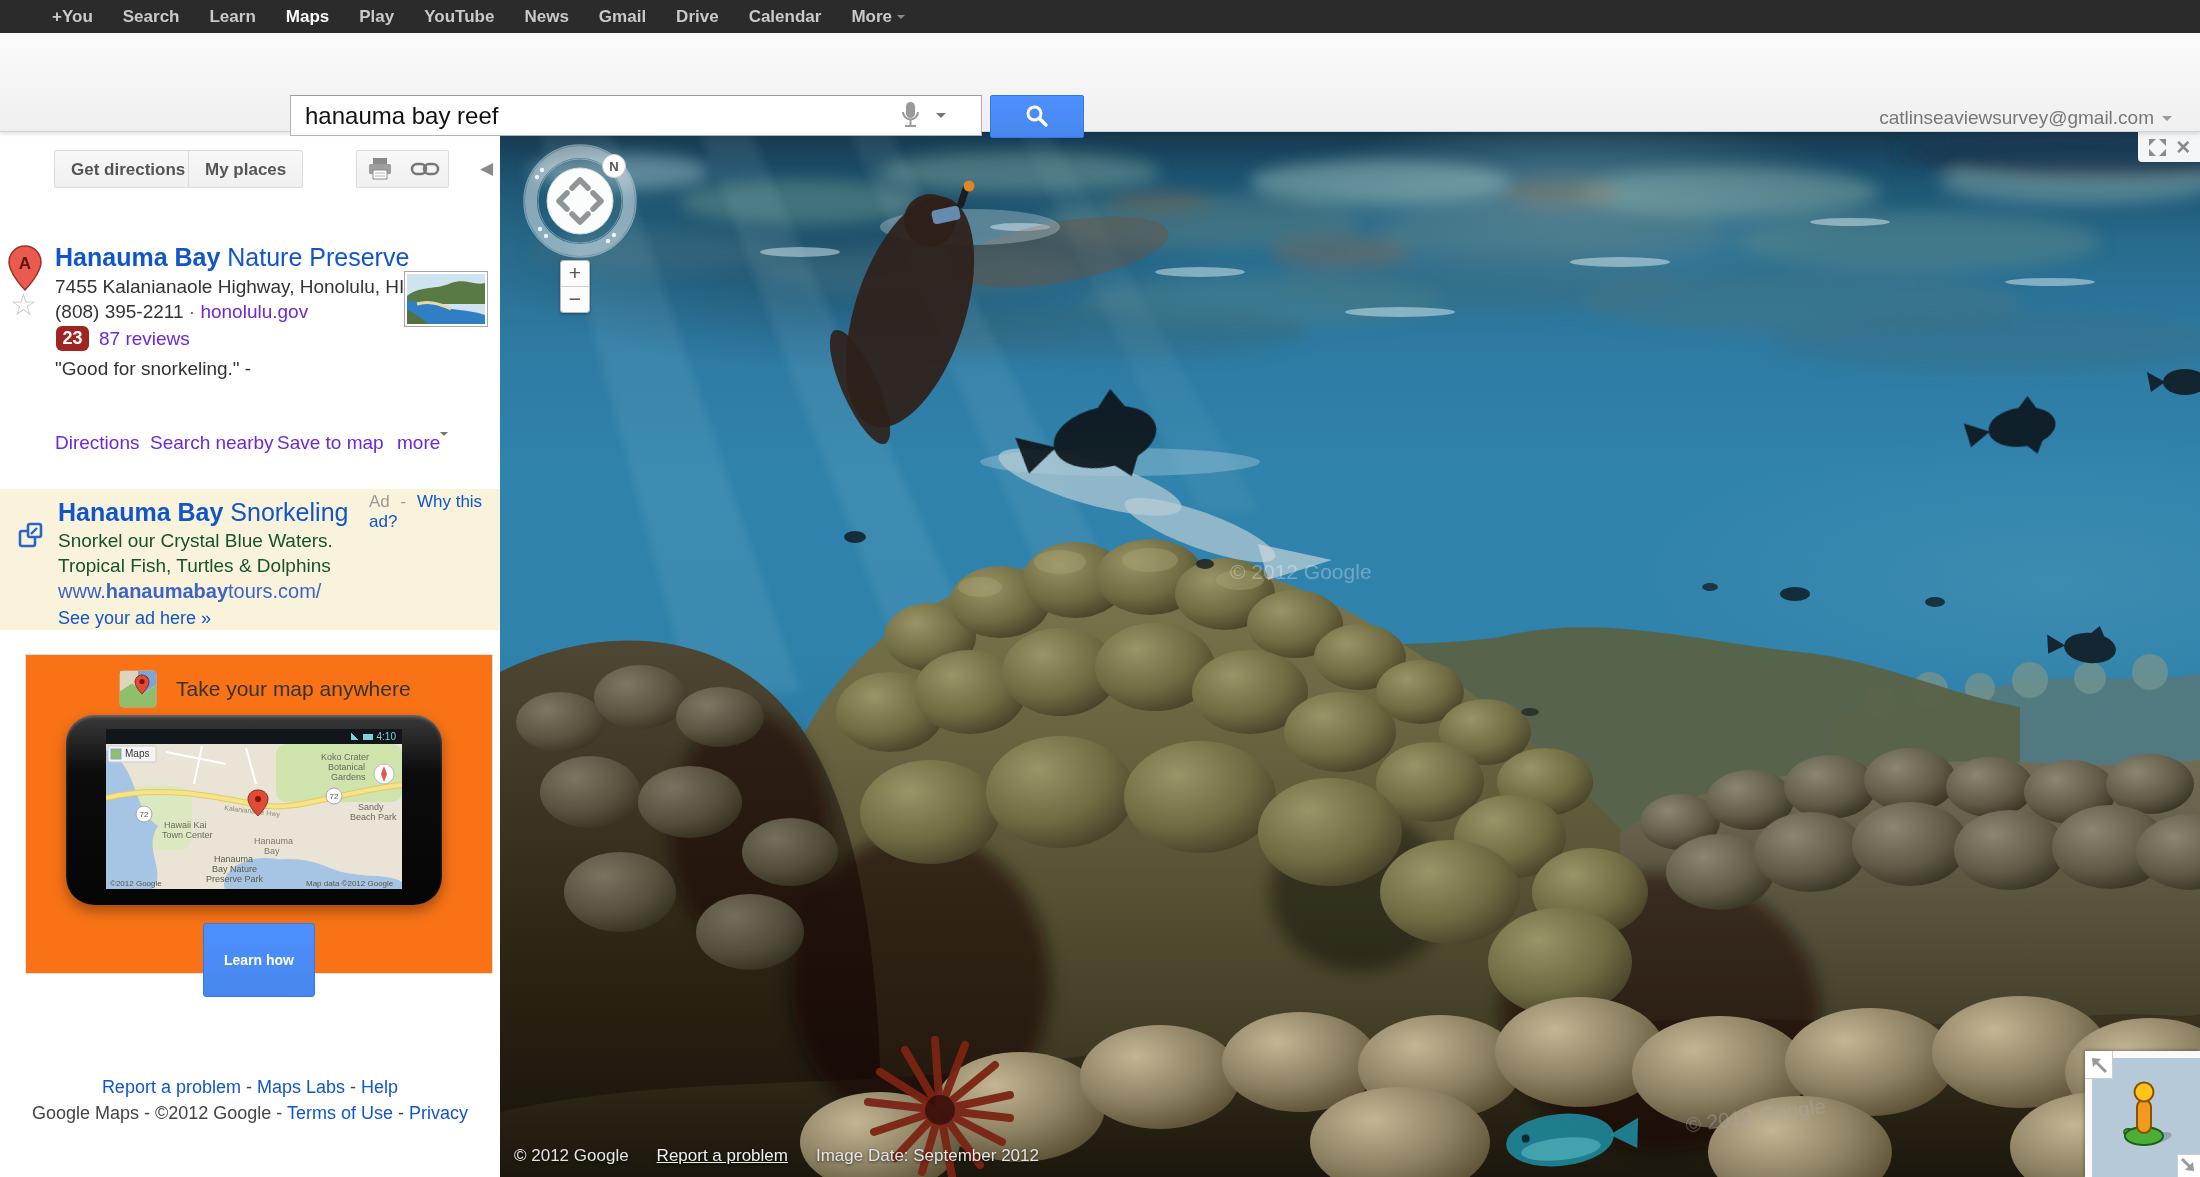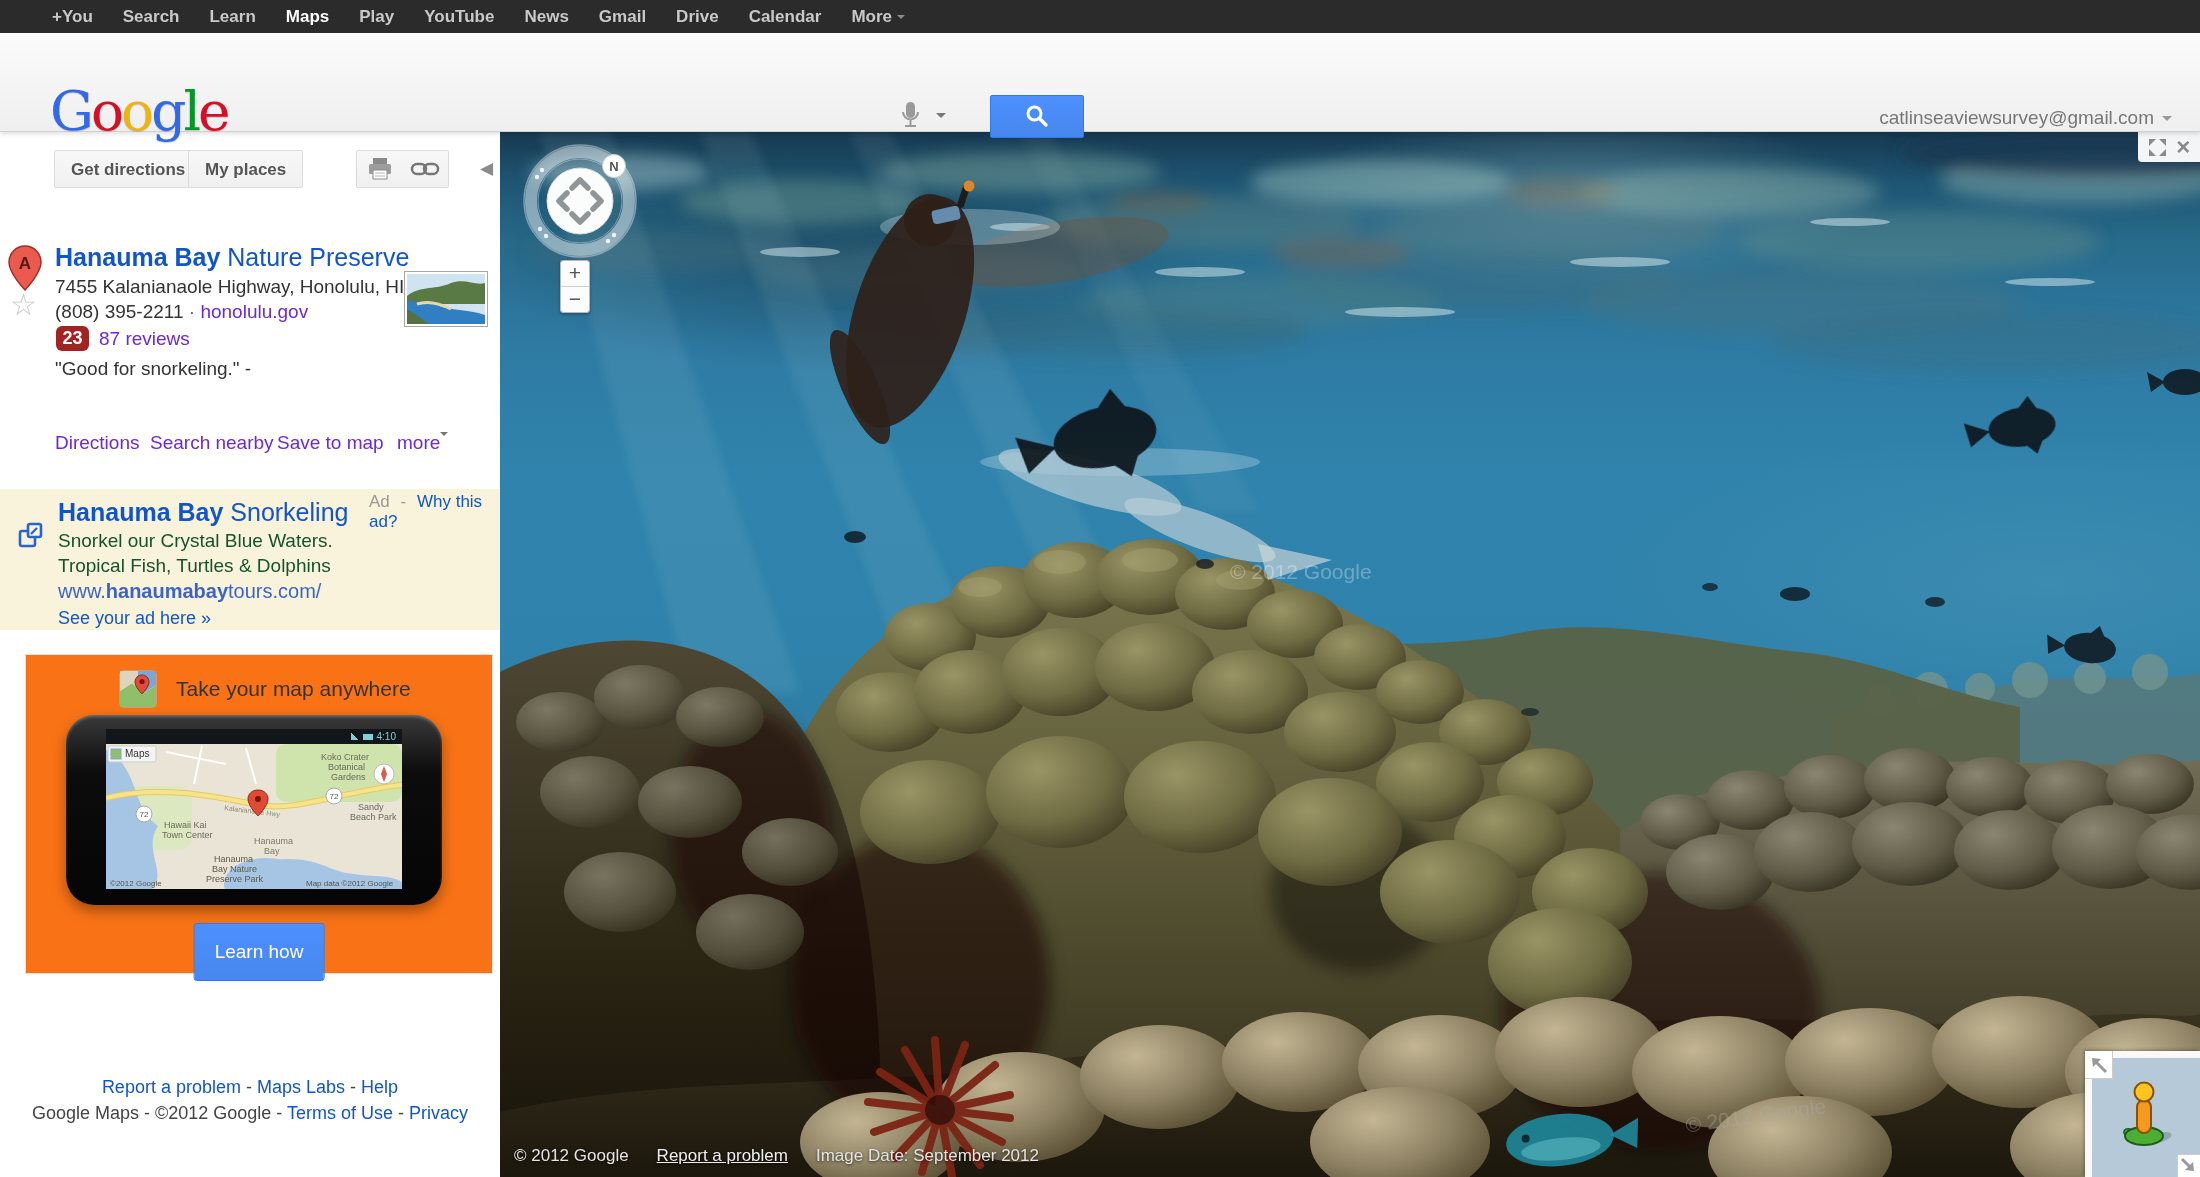--- a/index.html
+++ b/index.html
@@ -58,22 +58,22 @@
 
   .promo{position:absolute;left:25px;top:522px;width:466px;height:318px;border:1px solid #e2e2e2;background:#f97316;}
   .promo-title{position:absolute;left:150px;top:22px;font-size:21px;color:#333;}
   .phone{position:absolute;left:40px;top:60px;width:376px;height:190px;border-radius:28px;
     background:linear-gradient(#3a3a3a,#0c0c0c 30%,#050505);box-shadow:inset 0 2px 3px rgba(255,255,255,.25),0 6px 14px rgba(0,0,0,.35);}
   .screen{position:absolute;left:40px;top:14px;width:296px;height:160px;background:#000;}
   .statusbar{position:absolute;left:0;top:0;width:296px;height:15px;background:#10161a;display:flex;justify-content:flex-end;align-items:center;gap:4px;padding-right:6px;box-sizing:border-box;}
   .statusbar .t{font-size:10px;color:#7fd0d8;}
   .sig{width:8px;height:7px;background:linear-gradient(to top right,#7fd0d8 50%,transparent 50%);}
   .batt{width:10px;height:6px;background:#7fd0d8;}
-  .learn{position:absolute;left:50%;transform:translateX(-50%);top:268px;height:40px;line-height:40px;padding:8px 20px;
-    background:linear-gradient(#4d90fe,#4787ed);border:1px solid #3079ed;border-radius:3px;color:#fff;font-size:19px;font-weight:normal;cursor:pointer;}
+  .learn{position:absolute;left:50%;transform:translateX(-50%);top:268px;height:40px;line-height:40px;padding:16px 20px;
+    background:linear-gradient(#4d90fe,#4787ed);border:1px solid #3079ed;border-radius:3px;color:#fff;font-size:14px;font-weight:bold;cursor:pointer;}
 
   .sfooter{position:absolute;left:0;width:500px;text-align:center;font-size:18px;color:#444;}
   .sfooter a{color:#1155cc;text-decoration:none;cursor:pointer;}
 
   
   .pano{position:absolute;left:500px;top:132px;width:1700px;height:1045px;overflow:hidden;cursor:grab;z-index:1;}
   .water{position:absolute;left:0;top:0;width:1700px;height:1045px;
     background:
       radial-gradient(ellipse 420px 130px at 1080px 70px, rgba(177,209,209,.35), transparent 70%),
       radial-gradient(ellipse 500px 160px at 350px 120px, rgba(24,58,76,.55), transparent 75%),
@@ -133,23 +133,21 @@
   <a class="tb-item">
       <span>Calendar</span>
     </a>
   <a class="tb-item">
       <span>More</span>
       <span class="caret sm"></span>
     </a>
 </div>
 
 <div class="header">
-  <div class="logo">
-    <span style="color: rgb(51, 105, 232);">G</span><span style="color: rgb(213, 15, 37);">o</span><span style="color: rgb(238, 178, 17);">o</span><span style="color: rgb(51, 105, 232);">g</span><span style="color: rgb(0, 153, 37);">l</span><span style="color: rgb(213, 15, 37);">e</span>
-  </div>
+  <input class="search-input" value="hanauma bay reef" style="">
   <span class="mic">
     <svg width="20" height="30">
         <rect x="6" y="2" width="9" height="16" rx="4.5" fill="#9a9a9a"></rect>
         <path d="M3,12 a7.5,7.5 0 0 0 15,0" stroke="#9a9a9a" stroke-width="2" fill="none"></path>
         <line x1="10.5" y1="20" x2="10.5" y2="25" stroke="#9a9a9a" stroke-width="2"></line>
         <line x1="5" y1="26" x2="16" y2="26" stroke="#9a9a9a" stroke-width="2"></line>
       </svg>
   </span>
   <span class="caret search-caret"></span>
   <div class="search-btn">

